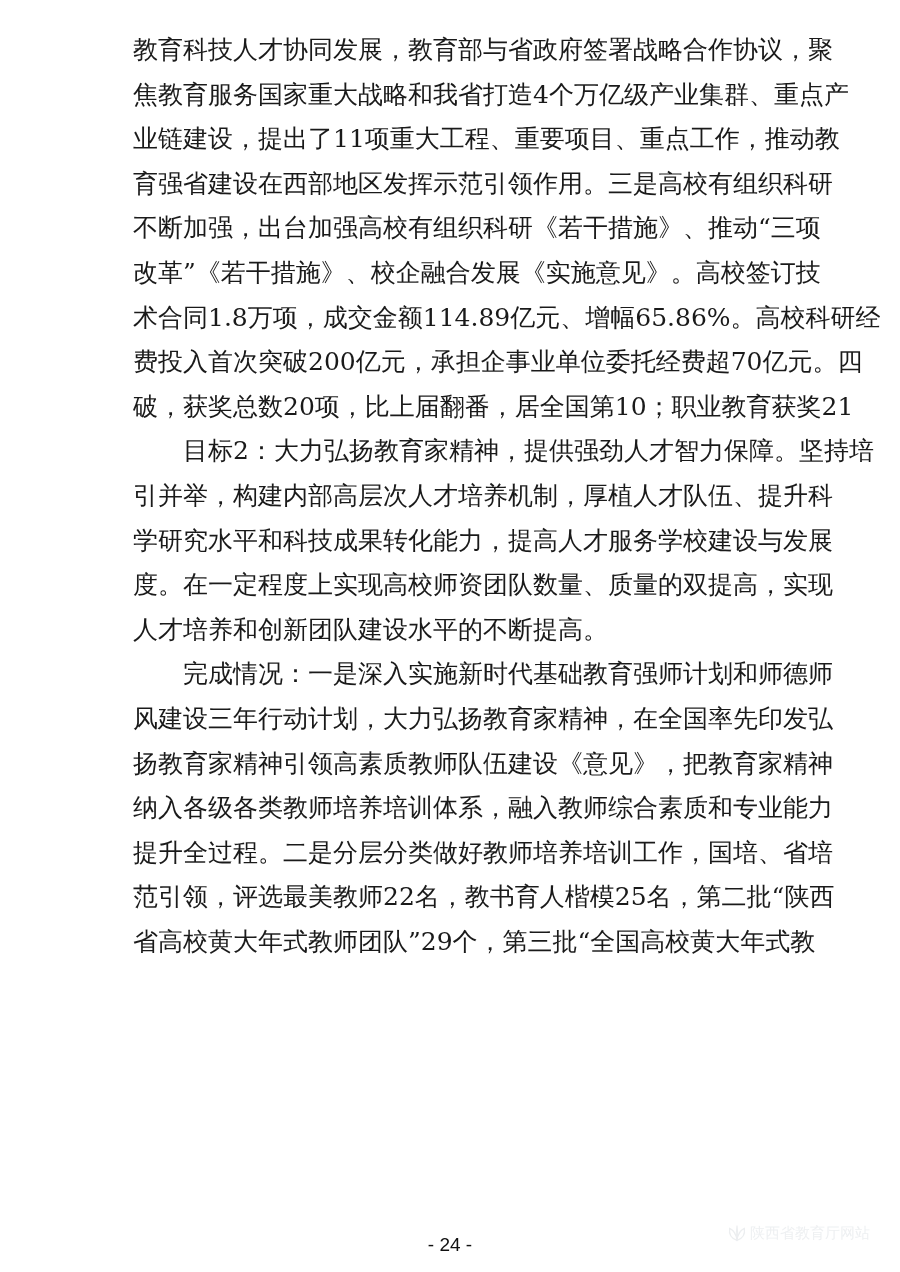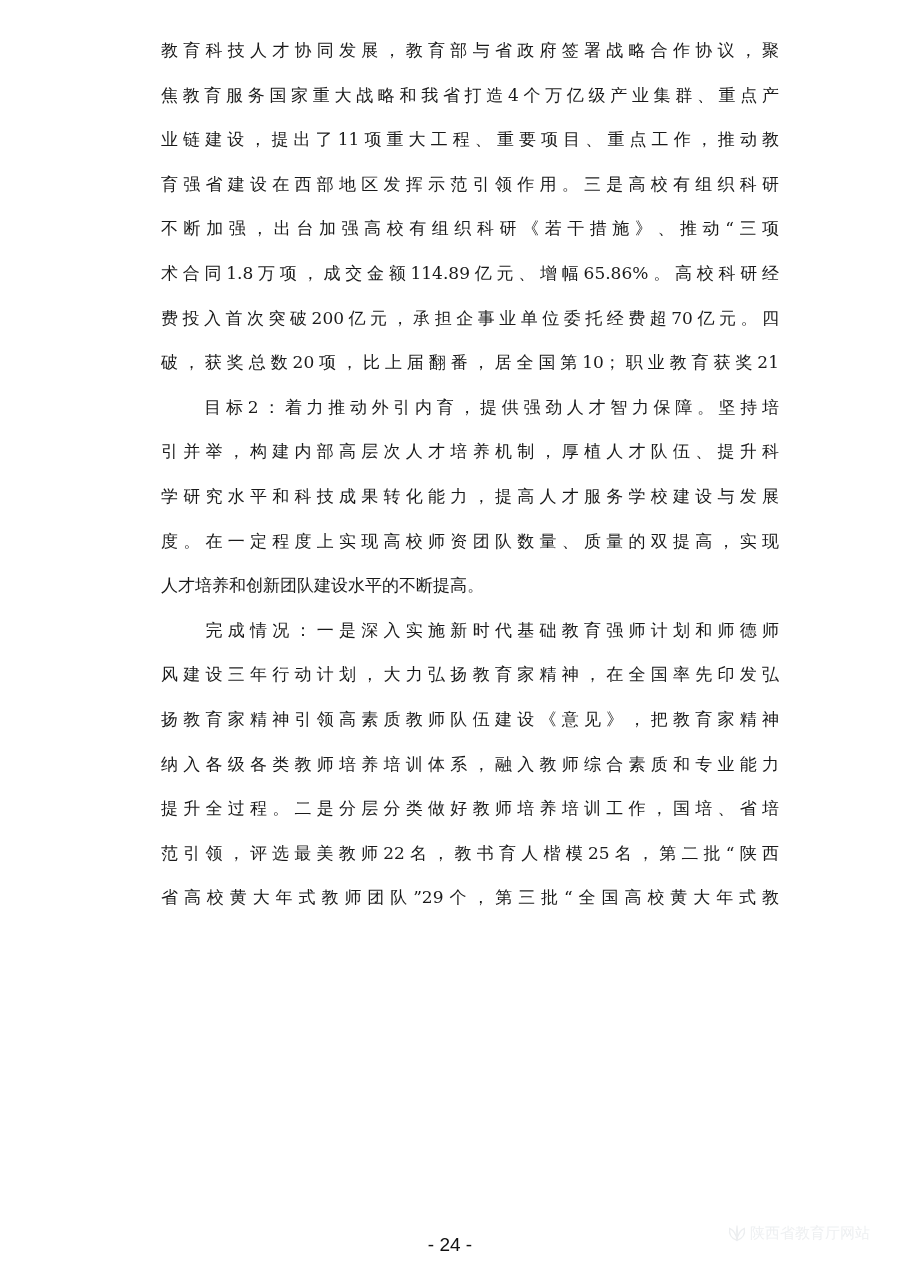--- a/index.html
+++ b/index.html
@@ -17,26 +17,25 @@
     }
     .page {
       position: absolute;
       left: 133px;
       top: 28px;
       width: 646px;
     }
     .line {
       height: 44.6px;
       line-height: 44.6px;
-      font-size: 17px;
+      font-size: 25px;
       white-space: nowrap;
       text-align: justify;
       text-align-last: justify;
       letter-spacing: 0;
-      margin-left: 28px;
     }
     .line.last {
       text-align-last: left;
     }
     .page-number {
       position: absolute;
       top: 1234px;
       left: 0;
       width: 900px;
       text-align: center;
@@ -62,24 +61,25 @@
   </style>
 </head>
 <body>
 
 <div class="page">
   <div class="line">教育科技人才协同发展，教育部与省政府签署战略合作协议，聚</div>
   <div class="line">焦教育服务国家重大战略和我省打造4个万亿级产业集群、重点产</div>
   <div class="line">业链建设，提出了11项重大工程、重要项目、重点工作，推动教</div>
   <div class="line">育强省建设在西部地区发挥示范引领作用。三是高校有组织科研</div>
   <div class="line">不断加强，出台加强高校有组织科研《若干措施》、推动“三项</div>
+  <div class="line">改革”《若干措施》、校企融合发展《实施意见》。高校签订技</div>
   <div class="line">术合同1.8万项，成交金额114.89亿元、增幅65.86%。高校科研经</div>
   <div class="line">费投入首次突破200亿元，承担企事业单位委托经费超70亿元。四</div>
   <div class="line">破，获奖总数20项，比上届翻番，居全国第10；职业教育获奖21</div>
-  <div class="line">　　目标2：着力推动外引内育，提供强劲人才智力保障。坚持培</div>
+  <div class="line">　　目标2：大力弘扬教育家精神，提供强劲人才智力保障。坚持培</div>
   <div class="line">引并举，构建内部高层次人才培养机制，厚植人才队伍、提升科</div>
   <div class="line">学研究水平和科技成果转化能力，提高人才服务学校建设与发展</div>
   <div class="line">度。在一定程度上实现高校师资团队数量、质量的双提高，实现</div>
   <div class="line last">人才培养和创新团队建设水平的不断提高。</div>
   <div class="line">　　完成情况：一是深入实施新时代基础教育强师计划和师德师</div>
   <div class="line">风建设三年行动计划，大力弘扬教育家精神，在全国率先印发弘</div>
   <div class="line">扬教育家精神引领高素质教师队伍建设《意见》，把教育家精神</div>
   <div class="line">纳入各级各类教师培养培训体系，融入教师综合素质和专业能力</div>
   <div class="line">提升全过程。二是分层分类做好教师培养培训工作，国培、省培</div>
   <div class="line">范引领，评选最美教师22名，教书育人楷模25名，第二批“陕西</div>

